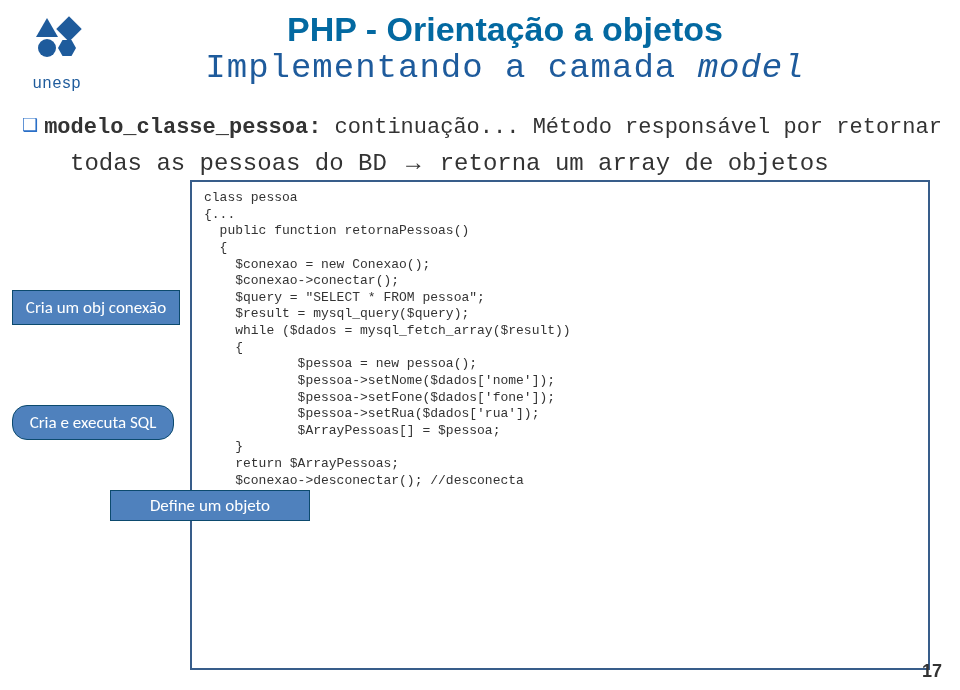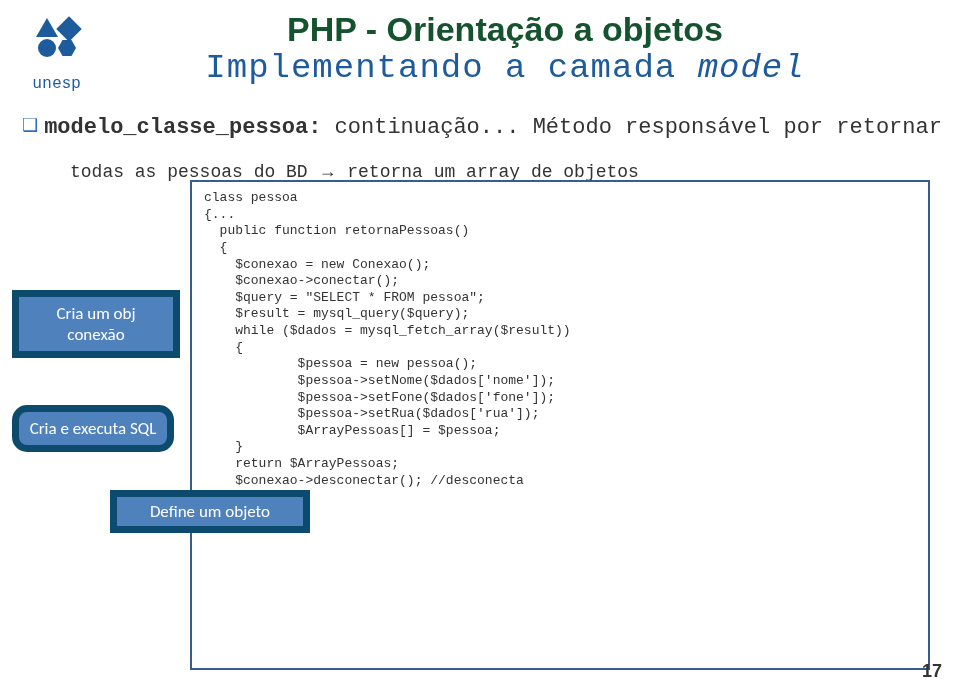--- a/index.html
+++ b/index.html
@@ -63,21 +63,21 @@
   .title-block {
     position: absolute;
     left: 120px;
     top: 10px;
     width: 770px;
     text-align: center;
   }
   .title1 {
     font-size: 34px;
     font-weight: bold;
-    color: #14532d;
+    color: #0369a1;
   }
   .title2 {
     font-size: 34px;
     color: #1e5b9c;
     font-family: "Courier New", monospace;
     letter-spacing: 1px;
   }
   .title2 .ital { font-style: italic; }
   .subtitle {
     position: absolute;
@@ -91,44 +91,44 @@
     color: #2a6fc7;
     font-family: Arial, sans-serif;
     font-size: 18px;
     vertical-align: 2px;
     margin-right: 6px;
   }
   .subtitle .bold { font-weight: bold; }
   .sub2 {
     position: absolute;
     left: 70px;
-    top: 161px;
-    font-family: "Courier New", monospace;
-    font-size: 18px;
+    top: 148px;
+    font-family: "Courier New", monospace;
+    font-size: 24px;
     color: #333333;
   }
   .code-box {
     position: absolute;
     left: 190px;
     top: 180px;
     width: 740px;
     height: 490px;
     border: 2px solid #385d8a;
     background: #ffffff;
     padding: 8px 12px;
     font-family: "Courier New", monospace;
     font-size: 13px;
     color: #333333;
     line-height: 1.28;
     white-space: pre;
   }
   .annot {
     position: absolute;
     background: #4f81bd;
-    border: 7px solid #0c4a6e;
+    border: 1px solid #0c4a6e;
     color: #ffffff;
     font-family: Calibri, Arial, sans-serif;
     font-size: 17px;
     padding: 6px 10px;
     text-align: center;
   }
   .annot-conn {
     left: 12px;
     top: 290px;
     width: 168px;

